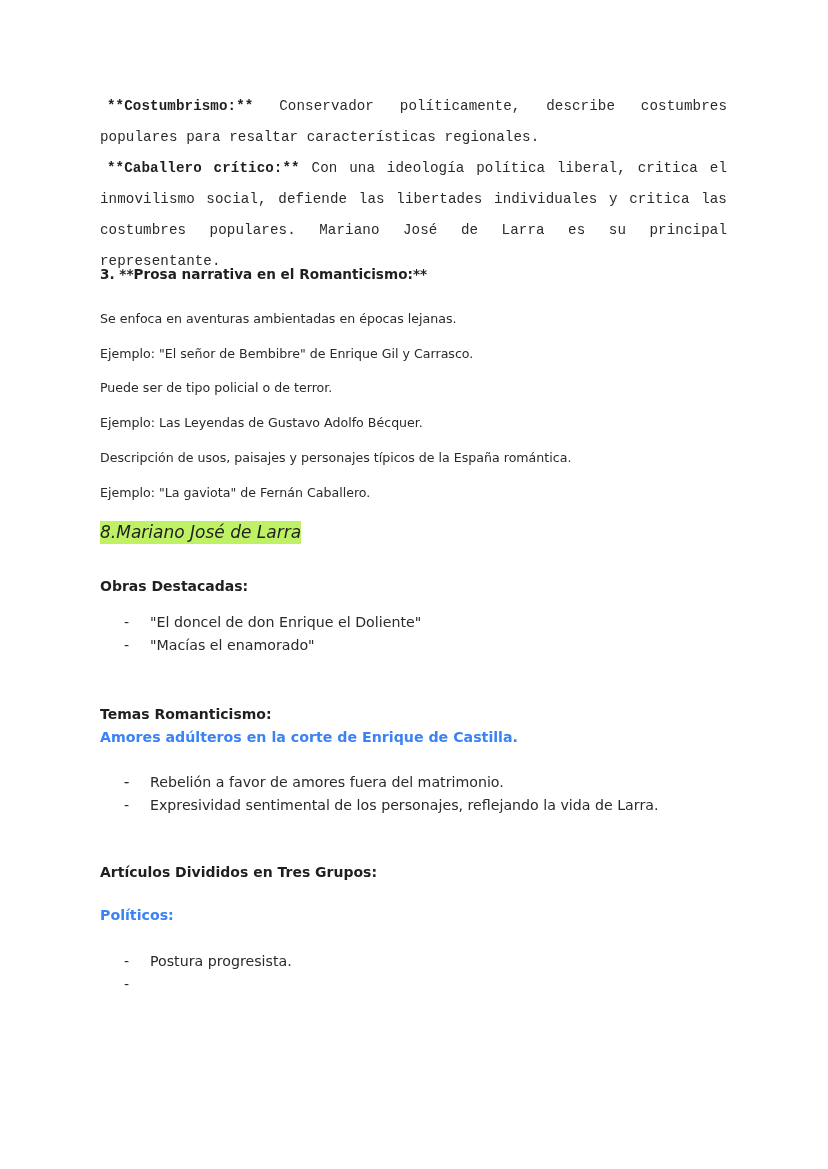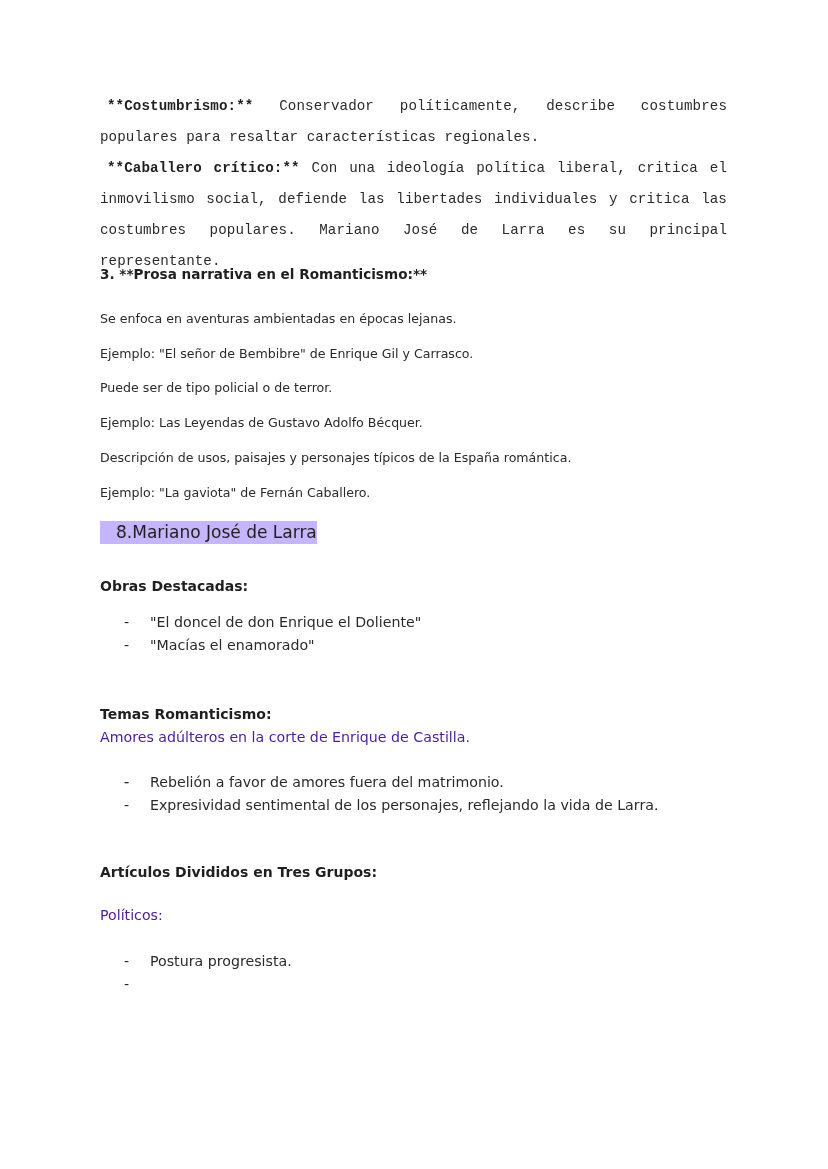--- a/index.html
+++ b/index.html
@@ -40,31 +40,33 @@
       font-weight: bold;
       color: #1f1f1f;
     }
     .small {
       font-size: 12.6px;
       color: #2a2a2a;
     }
     .h2 {
       font-size: 17px;
       color: #1f1f1f;
-      background: #c4b5fd;
-      padding: 1px 0 2px 16px;
+      background: #bef264;
+      padding: 1px 0 2px 0;
+      font-style: italic;
     }
     .label {
       font-size: 14px;
       font-weight: bold;
       color: #1f1f1f;
     }
     .body14 {
       font-size: 14.2px;
-      color: #4c1d95;
+      color: #3b82f6;
+      font-weight: bold;
     }
     .bullet-list {
       position: absolute;
       left: 0;
       margin: 0;
       padding: 0;
       list-style: none;
     }
     .bullet-list li {
       position: relative;

